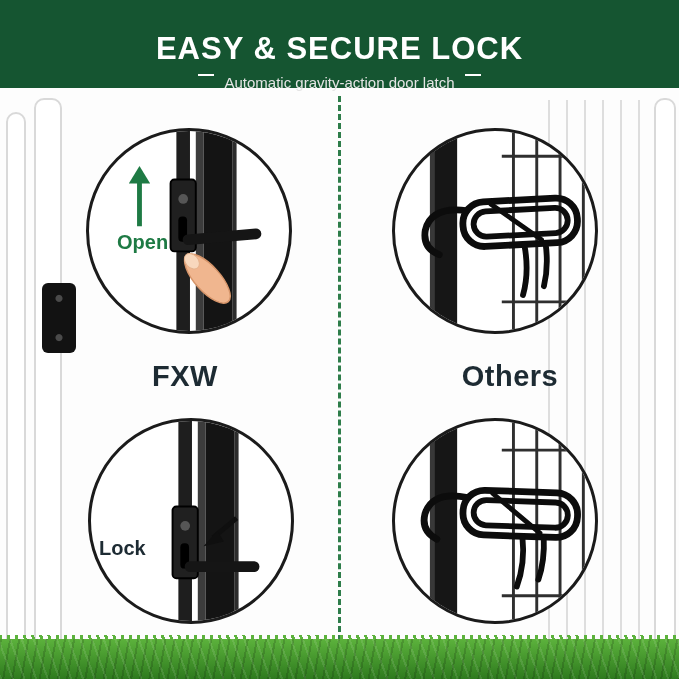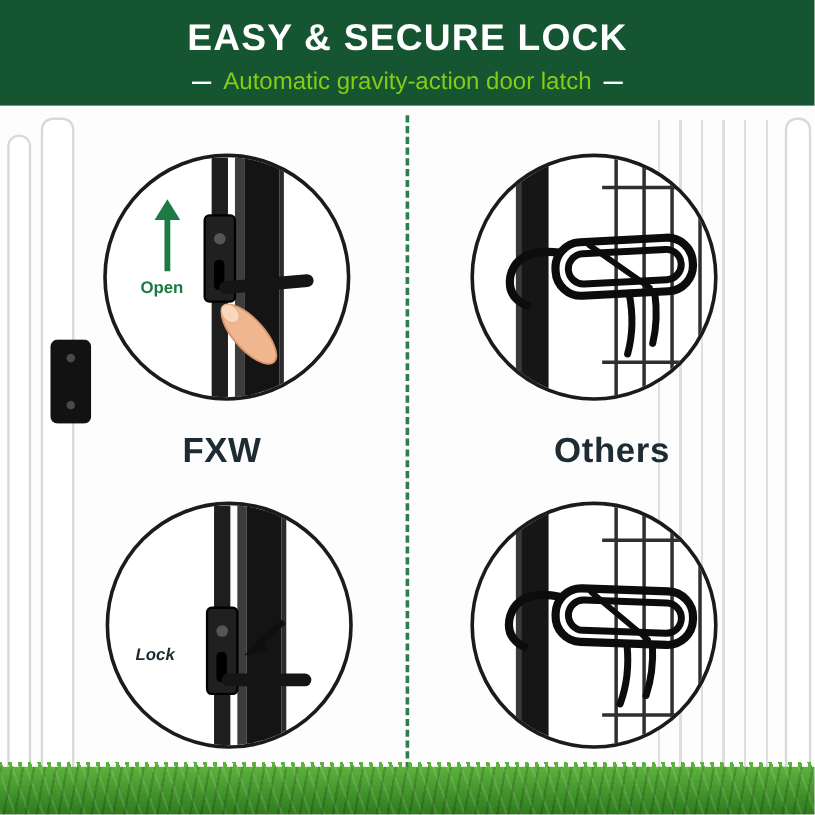--- a/index.html
+++ b/index.html
@@ -1,23 +1,23 @@
 <!DOCTYPE html>
 <html style="--header-green: #155531; --accent-green: #1e7a44; --divider-green: #2e7d4a; --dark-text: #1d2b33; --grass-light: #5cb23c; --grass-dark: #2e7a1e; --circle-border: #1b1b1b;"><head>
 <meta charset="utf-8">
 <style>
   html,body{margin:0;padding:0;background:#ffffff;font-family:"Liberation Sans",sans-serif;}
   .canvas{position:relative;width:679px;height:679px;background:#fdfdfd;overflow:hidden;}
 
   
   .banner{position:absolute;left:0;top:0;width:100%;height:88px;
           background:var(--header-green,#155531);color:#fff;text-align:center;z-index:6;}
-  .banner h1{margin:0;padding-top:14px;font-size:31px;font-weight:800;letter-spacing:1px;}
-  .subtitle{margin-top:7px;display:flex;align-items:center;justify-content:center;
-            font-size:20px;color:#84cc16;}
+  .banner h1{margin:0;padding-top:31px;font-size:31px;font-weight:800;letter-spacing:1px;}
+  .subtitle{margin-top:7px;display:flex;justify-content:center;
+            font-size:15px;color:#e5e5e5;}
   .subtitle .dash{display:inline-block;width:16px;height:2px;background:#fff;margin:0 10px;}
 
   
   .fence-post{position:absolute;background:#fff;border:2px solid #d9d9d9;
               border-radius:10px 10px 0 0;box-sizing:border-box;z-index:1;}
   .fence-wires{position:absolute;z-index:1;
       background:repeating-linear-gradient(90deg,#dedede 0 2px,transparent 2px 18px);}
   .hinge{position:absolute;left:42px;top:283px;width:34px;height:70px;background:#121212;
          border-radius:6px;z-index:2;
          background-image:radial-gradient(circle at 50% 22%,#4a4a4a 3px,transparent 4px),
@@ -31,23 +31,23 @@
   
   .circle{position:absolute;width:206px;height:206px;border-radius:50%;
           border:3px solid var(--circle-border,#1b1b1b);background:#fff;
           overflow:hidden;box-sizing:border-box;z-index:4;}
   .circle svg{position:absolute;left:0;top:0;width:100%;height:100%;}
   .c-left-top{left:86px;top:128px;}
   .c-left-bottom{left:88px;top:418px;}
   .c-right-top{left:392px;top:128px;}
   .c-right-bottom{left:392px;top:418px;}
 
-  .caption{position:absolute;font-weight:700;font-size:14px;z-index:5;}
+  .caption{position:absolute;font-weight:700;font-size:20px;z-index:5;}
   .caption-open{left:28px;top:100px;color:var(--accent-green,#1e7a44);}
-  .caption-lock{left:22px;top:116px;color:var(--dark-text,#1d2b33);font-style:italic;}
+  .caption-lock{left:8px;top:116px;color:var(--dark-text,#1d2b33);}
 
   
   .brand{position:absolute;width:206px;text-align:center;top:360px;
          font-size:29px;font-weight:800;color:var(--dark-text,#1d2b33);z-index:5;letter-spacing:0.5px;}
   .brand-left{left:82px;}
   .brand-right{left:407px;}
 
   
   .grass-blades{position:absolute;left:0;bottom:36px;width:100%;height:8px;z-index:6;
       background:repeating-linear-gradient(80deg,var(--grass-light,#5cb23c) 0 3px,transparent 3px 8px);}

